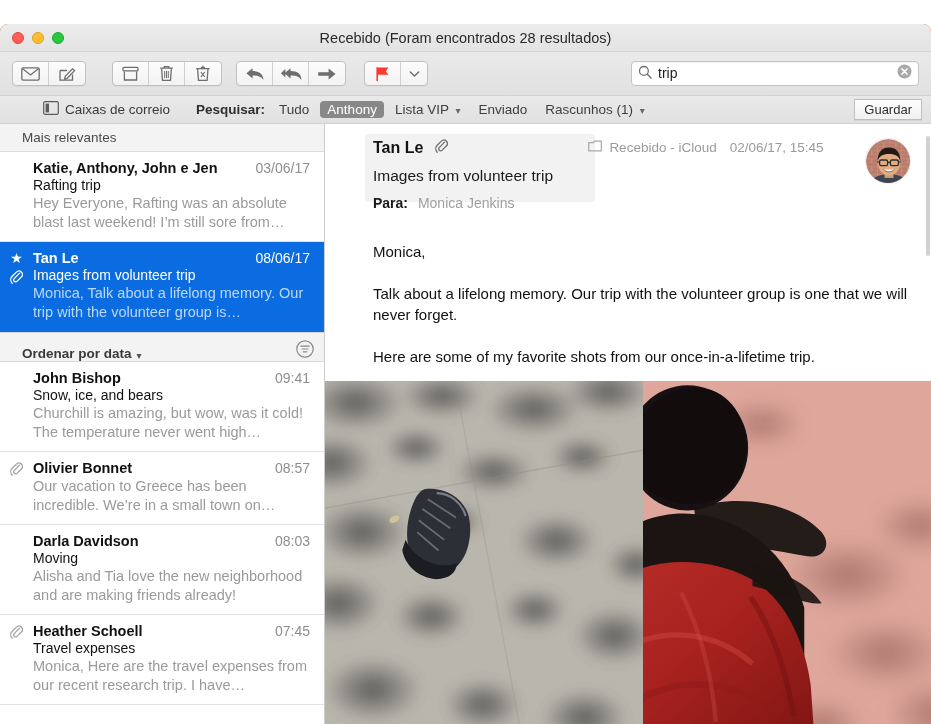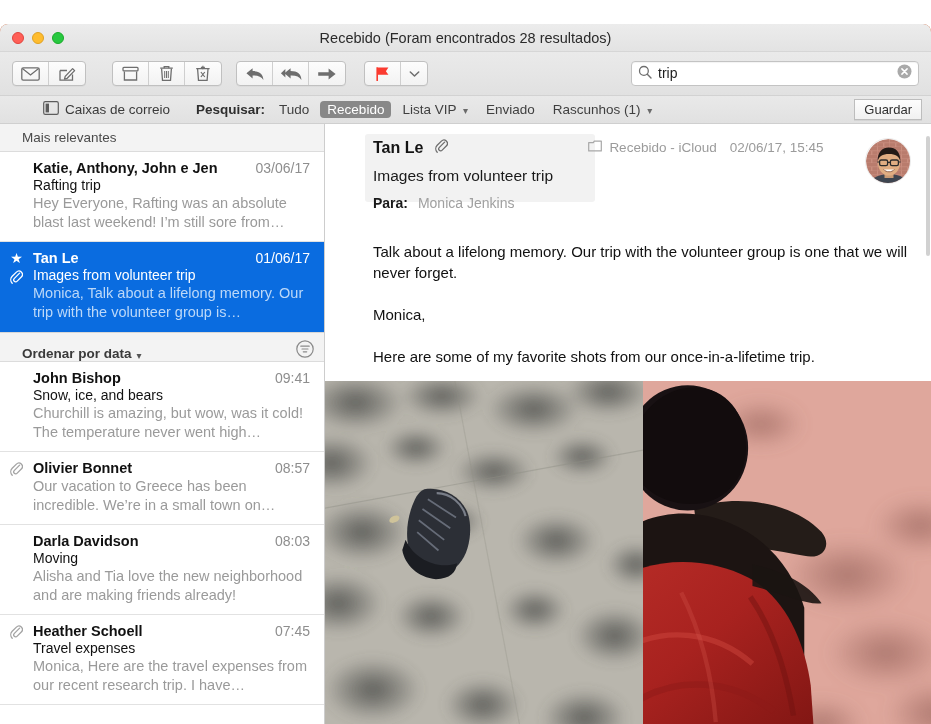--- a/index.html
+++ b/index.html
@@ -409,21 +409,21 @@
     </div>
 
     <div class="fb-gap"></div>
 
     <span class="fb-label">Pesquisar:</span>
 
     <span class="scope">
       <span>Tudo</span>
     </span>
     <span class="scope active">
-      <span>Recebido</span>
+      <span>Anthony</span>
     </span>
     <span class="scope">
       <span>Lista VIP</span>
       <span class="chev">▾</span>
     </span>
     <span class="scope">
       <span>Enviado</span>
     </span>
     <span class="scope">
       <span>Rascunhos (1)</span>
@@ -451,21 +451,21 @@
         <div class="row-icons">
           <span class="ic star">★</span>
           <span class="ic">
             <svg width="13" height="15" viewBox="0 0 13 15">
               <path d="M9.6 4.1 L4.4 9.4 C3.5 10.3 3.5 11.5 4.3 12.3 C5.1 13.1 6.3 13 7.2 12.1 L11.3 8 C12.7 6.6 12.7 4.4 11.3 3 C9.9 1.6 7.8 1.7 6.4 3.1 L2.2 7.3 C0.3 9.3 0.3 12.3 2.2 14.2" fill="none" stroke="#ffffff" stroke-width="1.3" stroke-linecap="round"></path>
             </svg>
           </span>
         </div>
         <div class="row-top">
           <span class="sender">Tan Le</span>
-          <span class="date">01/06/17</span>
+          <span class="date">08/06/17</span>
         </div>
         <div class="subject">Images from volunteer trip</div>
         <div class="preview">Monica, Talk about a lifelong memory. Our trip with the volunteer group is…</div>
       </div>
 
       <div class="sortbar">
         <span class="sort-lbl">Ordenar por data</span>
         <span class="chev">▾</span>
         <span class="filter-icon">
           <svg width="18" height="18" viewBox="0 0 18 18">
@@ -582,22 +582,22 @@
         </div>
 
         <div class="mh-subject">Images from volunteer trip</div>
         <div class="mh-to">
           <span class="k">Para:</span>
           <span class="v">Monica Jenkins</span>
         </div>
       </div>
 
       <div class="msgbody">
+        <p>Monica,</p>
         <p>Talk about a lifelong memory. Our trip with the volunteer group is one that we will never forget.</p>
-        <p>Monica,</p>
         <p>Here are some of my favorite shots from our once-in-a-lifetime trip.</p>
       </div>
 
       <div class="attachments">
 
         <div class="photo left">
           <svg width="100%" height="100%" viewBox="0 0 318 340" preserveAspectRatio="xMidYMid slice">
             <defs>
               <radialGradient id="blotA" cx="50%" cy="50%" r="50%">
                 <stop offset="0%" stop-color="#4e4f4c" stop-opacity="0.95"></stop>

